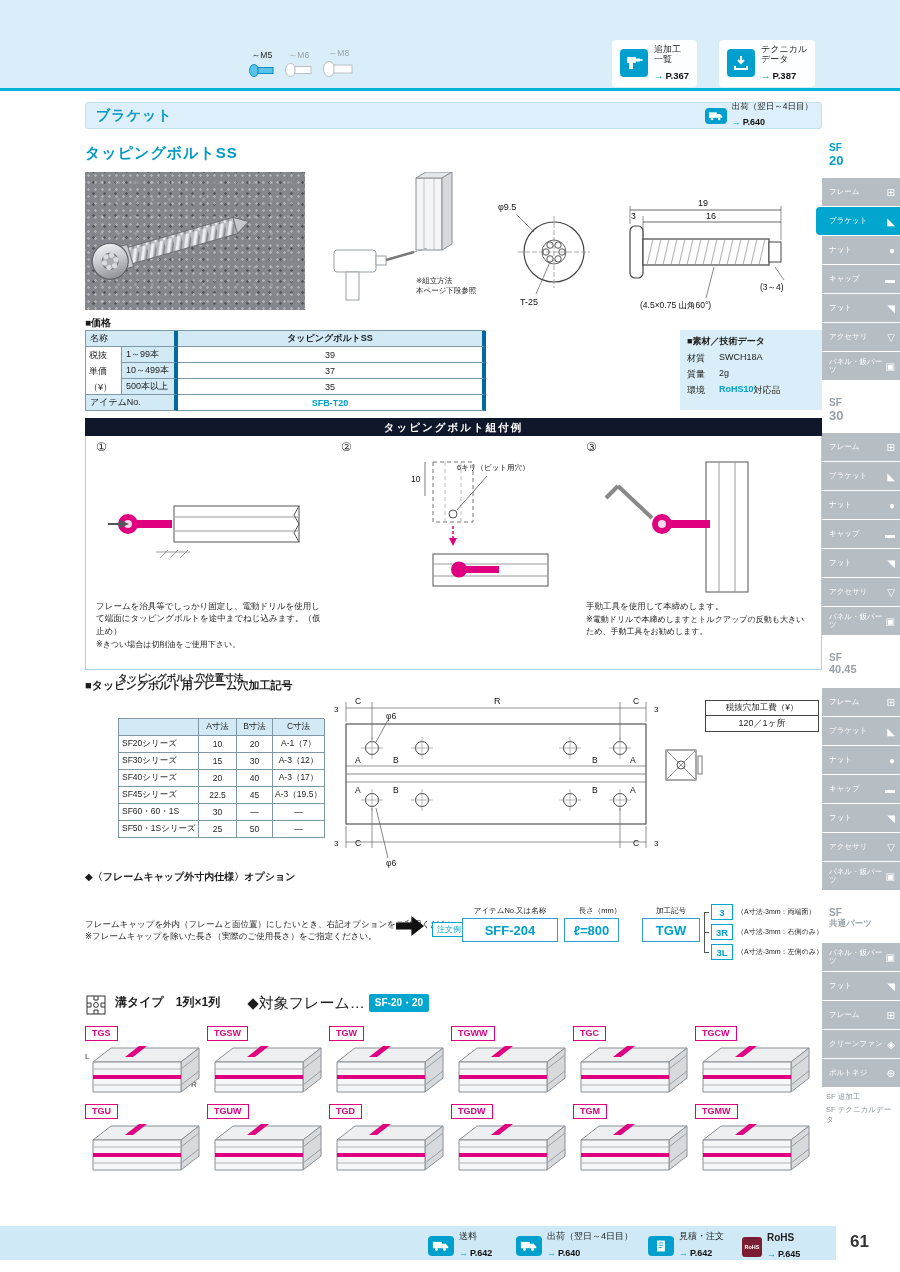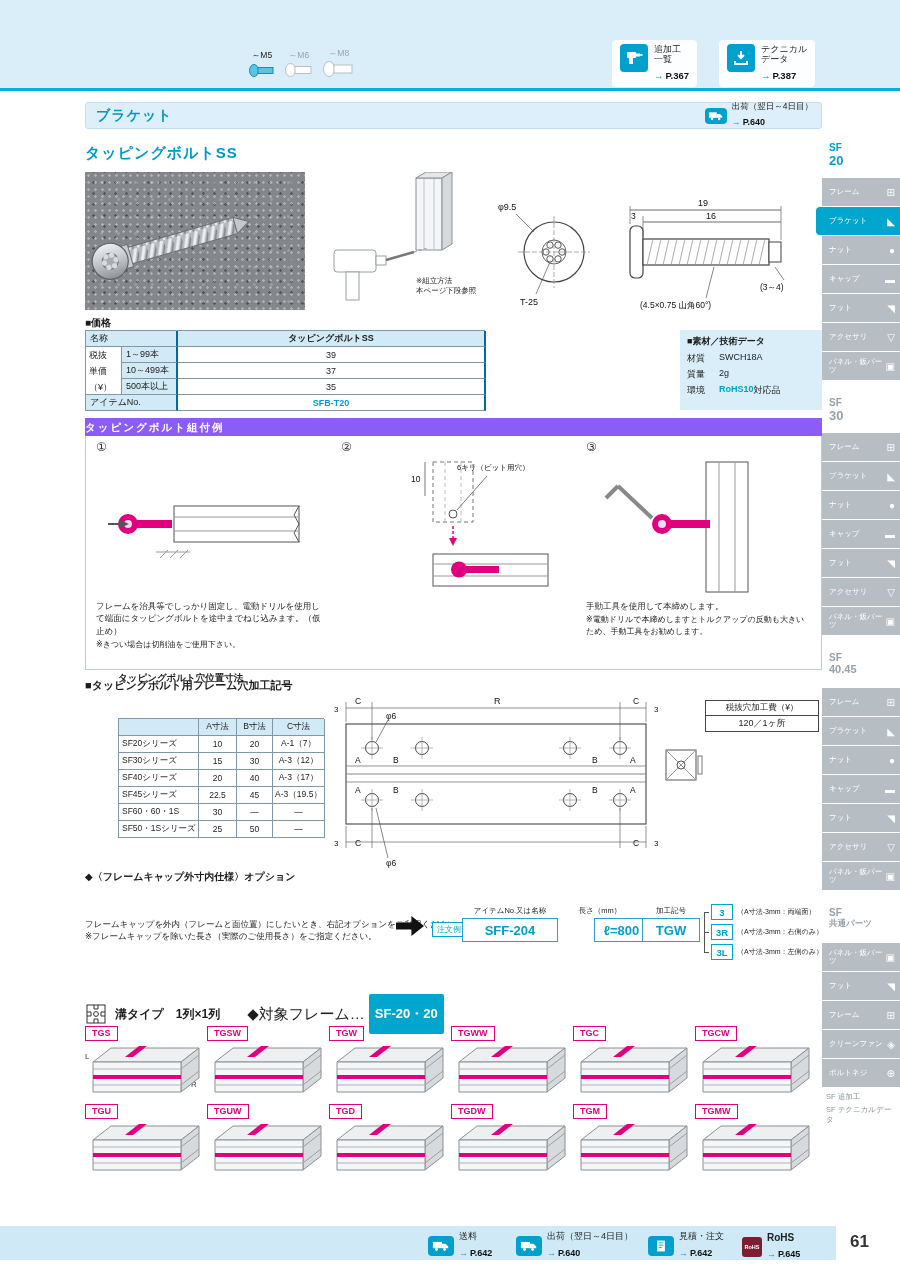--- a/index.html
+++ b/index.html
@@ -8,21 +8,21 @@
   .abs{position:absolute}
   .bold{font-weight:bold}
   .cyantx{color:#00a0ca}
   
   #topstrip{left:0;top:0;width:900px;height:88px;background:#d9eef8}
   .slotrow{display:flex;align-items:flex-end;gap:12px}
   .slotitem{text-align:center}
   .slotlabel{font-size:8.5px;color:#9ba1a7;display:block;margin-bottom:1px}
   .slotlabel.on{color:#222}
   .taprow{display:flex;align-items:flex-end;gap:8px}
-  .linkbox{display:flex;gap:6px;background:rgba(255,255,255,.9);border-radius:4px;padding:4px 8px}
+  .linkbox{display:flex;align-items:center;gap:6px;background:rgba(255,255,255,.9);border-radius:4px;padding:4px 8px}
   .cybox{background:#00a0ce;border-radius:4px;display:flex;align-items:center;justify-content:center}
   .lb-l{font-size:9px;line-height:1.15;color:#222}
   .pagerow{font-size:9.5px;font-weight:bold;color:#111;margin-top:1px}
   .pagerow .ar{color:#00a0ca;font-weight:bold;margin-right:2px}
   #divider{left:0;top:88px;width:900px;height:3px;background:#00b3d9}
   
   #catbar{left:85px;top:102px;width:737px;height:27px;background:#ddeffa;border:1px solid #bfe0f2;border-radius:3px;display:flex;align-items:center;justify-content:space-between;padding:0 8px 0 10px}
   #cattitle{font-size:14px;font-weight:bold;color:#0098c6;letter-spacing:1px}
   .shipbadge{display:flex;align-items:center;gap:5px}
   .shipcol{line-height:1.1}
@@ -33,33 +33,33 @@
     background-image:radial-gradient(circle,rgba(255,255,255,.35) 1px,transparent 1.5px),
       radial-gradient(circle,rgba(25,27,29,.45) 1px,transparent 1.5px),
       radial-gradient(circle,rgba(255,255,255,.18) 1px,transparent 1.8px);
     background-size:7px 7px,11px 11px,17px 17px;background-position:0 0,3px 5px,8px 2px;overflow:hidden}
   #miniassy{left:320px;top:172px;width:168px;height:140px}
   .minianote{position:absolute;left:96px;top:104px;width:72px;font-size:7.5px;line-height:1.35;color:#222}
   #techdraw{left:492px;top:172px;width:330px;height:142px}
   
   #pricelabel{left:85px;top:316px;font-size:10px;font-weight:bold}
   #pricetable{left:85px;top:330px;width:400px;display:grid;grid-template-columns:36px 56px 308px;grid-auto-rows:16px;border-top:1px solid #7f98a8;border-left:1px solid #7f98a8;font-size:9px;background:#fff}
-  .pc{border-right:2px solid #0369a1;border-bottom:1px solid #7f98a8;display:flex;align-items:center;padding:0 4px}
+  .pc{border-right:4px solid #0369a1;border-bottom:1px solid #7f98a8;display:flex;align-items:center;padding:0 4px}
   .span2{grid-column:1/3}
   .rspan3{grid-column:1;grid-row:2/5;border-right:1px solid #7f98a8;border-bottom:1px solid #7f98a8;padding:0 3px;line-height:16px}
   .pblue{background:#d2e9f6}
   .pctr{justify-content:center}
   
   #matbox{left:680px;top:330px;width:142px;height:80px;background:#d9eef8;padding:5px 7px;font-size:9px}
   #matbox .mt{font-weight:bold;margin-bottom:4px}
   .mrow{display:flex;margin-bottom:3px}
   .mk{width:32px}
   
   #assybox{left:85px;top:418px;width:737px;height:252px}
-  #assyhead{height:18px;background:#8b5cf6;color:#fff;font-size:10.5px;font-weight:bold;line-height:18px;letter-spacing:2px}
+  #assyhead{height:18px;background:#0f172a;color:#fff;font-size:10.5px;font-weight:bold;text-align:center;line-height:18px;letter-spacing:2px}
   #assybody{height:234px;border:1px solid #a8d4ea;border-top:none;display:flex}
   .step{flex:1;padding:4px 10px 6px;display:flex;flex-direction:column}
   .stepnum{font-size:12px;color:#333}
   .stepsvg{height:146px}
   .stepcap{font-size:8.5px;line-height:1.45}
   .stepnote{font-size:8px;line-height:1.4;margin-top:2px}
   
   #holetitle{left:85px;top:678px;font-size:11px;font-weight:bold}
   #holetbltitle{left:118px;top:672px;font-size:9.5px;font-weight:bold}
   #holetable{left:118px;top:718px;width:206px;display:grid;grid-template-columns:80px 38px 36px 52px;grid-auto-rows:17px;border-top:1px solid #7f98a8;border-left:1px solid #7f98a8;font-size:8.5px;background:#fff}
@@ -75,24 +75,24 @@
   .optline{font-size:8.5px;color:#222}
   #optarrow{left:396px;top:916px;width:28px;height:20px;background:#111;clip-path:polygon(0 32%,55% 32%,55% 0,100% 50%,55% 100%,55% 68%,0 68%)}
   #orderex{left:432px;top:922px;border:1px solid #00a6ce;color:#00a6ce;font-size:8px;padding:1px 4px;background:#fff}
   .fhead{font-size:7.5px;text-align:center;color:#222}
   .fbox{border:1px solid #2c9fd0;height:24px;display:flex;align-items:center;justify-content:center;font-size:13px;font-weight:bold;color:#00a0ca;background:#fff}
   .codebox{width:22px;height:16px;border:1px solid #00a6ce;color:#00a0ca;font-weight:bold;font-size:9.5px;display:flex;align-items:center;justify-content:center;background:#fff}
   .coderow{display:flex;align-items:center;gap:4px}
   .codedesc{font-size:7px;white-space:nowrap;color:#222}
   .cline{background:#555}
   
-  #grvhead{left:85px;top:994px;display:flex;align-items:center}
+  #grvhead{left:85px;top:994px;display:flex;align-items:flex-start}
   #grvtitle{font-size:12px;font-weight:bold;margin-left:8px}
   #grvtarget{font-size:15px;margin-left:27px}
-  #grvbadge{background:#00a6ce;color:#fff;font-size:13px;font-weight:bold;padding:11px 6px;border-radius:2px;margin-left:4px}
+  #grvbadge{background:#00a6ce;color:#fff;font-size:10px;font-weight:bold;padding:2px 6px;border-radius:2px;margin-left:4px}
   .grow{left:85px;width:737px;display:flex}
   .gcell{width:122px;position:relative;height:78px}
   .glabel{display:inline-block;border:1px solid #e0007f;color:#e0007f;font-weight:bold;font-size:9px;padding:0 6px;background:#fff;line-height:13px}
   .gsvg{position:absolute;left:2px;top:16px}
   .glr{position:absolute;font-size:8px;color:#333}
   
   #footbar{left:0;top:1226px;width:836px;height:34px;background:#cfe9f6}
   .fitem{position:absolute;top:6px;display:flex;align-items:center;gap:5px}
   .fl{font-size:9px;color:#222;line-height:1.1}
   #pagenum{left:850px;top:1232px;font-size:17px;font-weight:bold;color:#333}
@@ -528,21 +528,21 @@
 
 <div class="abs" id="opttitle">◆〈フレームキャップ外寸内仕様〉オプション</div>
 <div class="abs optline" style="left:85px;top:919px">フレームキャップを外内（フレームと面位置）にしたいとき、右記オプションをご利用ください。</div>
 <div class="abs optline" style="left:85px;top:931px">※フレームキャップを除いた長さ（実際のご使用長さ）をご指定ください。</div>
 <div class="abs" id="optarrow"></div>
 <div class="abs" id="orderex">注文例</div>
 
 <div class="abs fhead" style="left:462px;top:906px;width:96px">アイテムNo.又は名称</div>
 <div class="abs fbox" style="left:462px;top:918px;width:96px">SFF-204</div>
 <div class="abs fhead" style="left:564px;top:906px;width:72px">長さ（mm）</div>
-<div class="abs fbox" style="left:594px;top:918px;width:55px">ℓ=800</div>
+<div class="abs fbox" style="left:564px;top:918px;width:55px">ℓ=800</div>
 <div class="abs fhead" style="left:642px;top:906px;width:58px">加工記号</div>
 <div class="abs fbox" style="left:642px;top:918px;width:58px">TGW</div>
 
 <div class="abs cline" style="left:704px;top:912px;width:1px;height:40px"></div>
 <div class="abs cline" style="left:704px;top:912px;width:5px;height:1px"></div>
 <div class="abs cline" style="left:704px;top:932px;width:5px;height:1px"></div>
 <div class="abs cline" style="left:704px;top:952px;width:5px;height:1px"></div>
 
 <div class="abs coderow" style="left:711px;top:904px">
   <span class="codebox">3</span>

